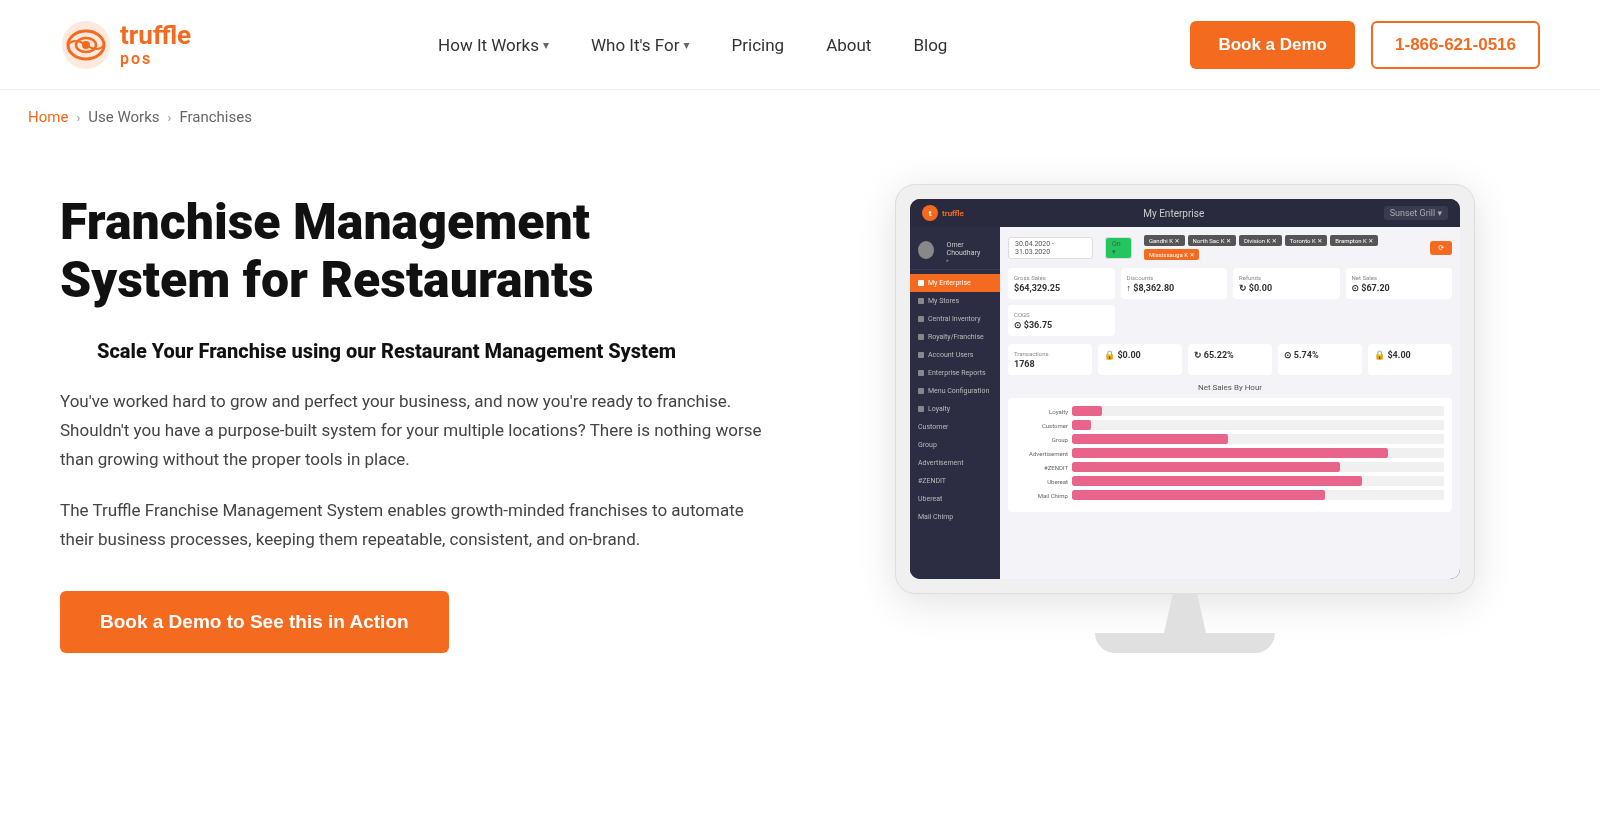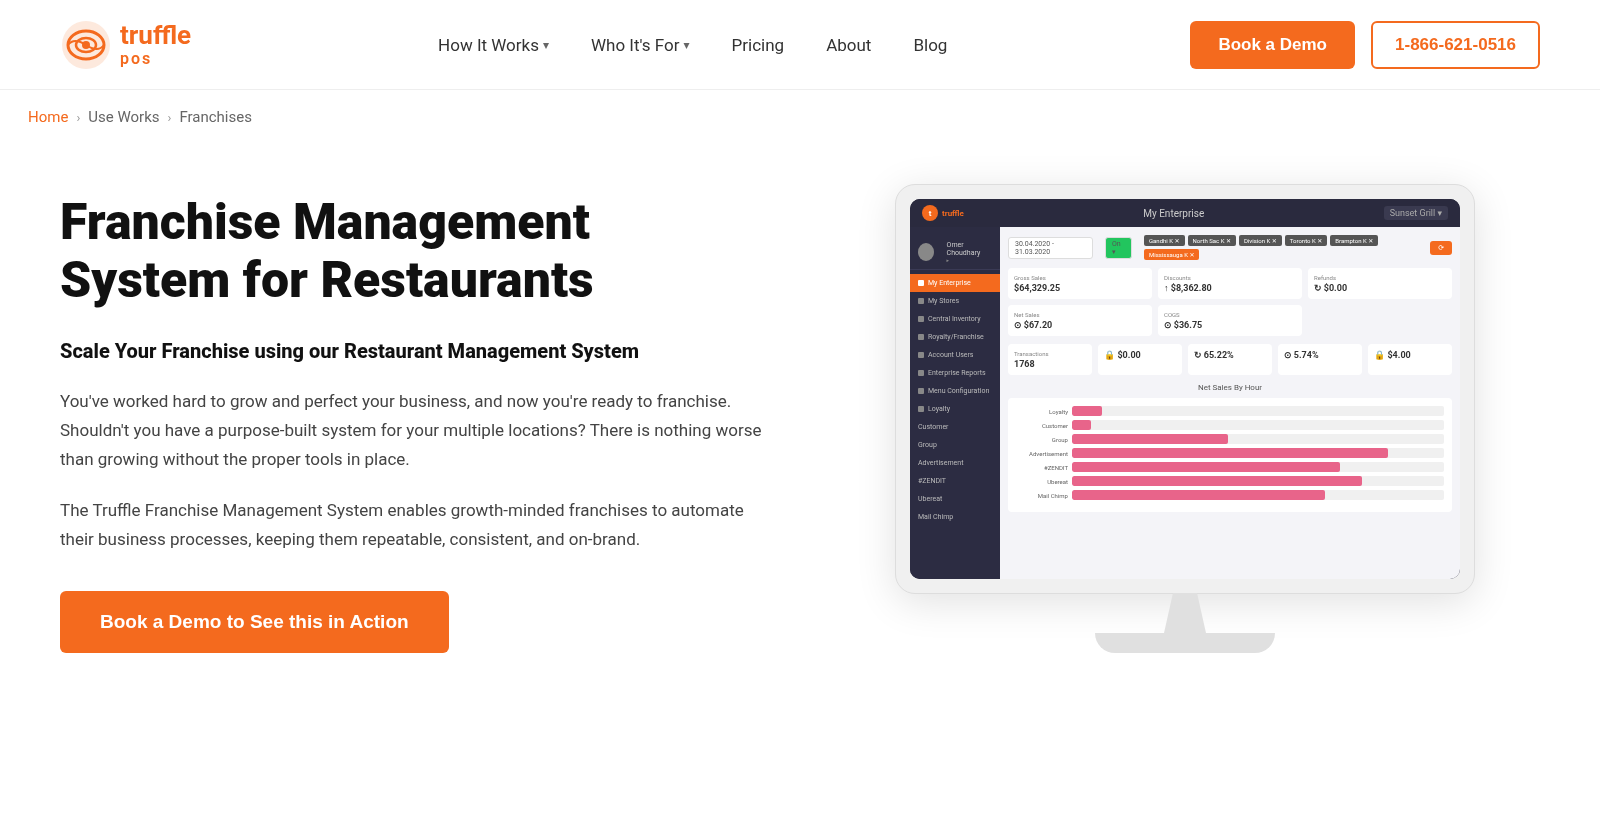--- a/index.html
+++ b/index.html
@@ -123,20 +123,21 @@
       line-height: 1.15;
       color: #111;
       margin-bottom: 28px;
     }
     .hero-subtitle {
       font-size: 20px;
       font-weight: 800;
       color: #111;
       margin-bottom: 22px;
       line-height: 1.4;
+      margin-left: 37px;
     }
     .hero-body {
       font-size: 17px;
       color: #444;
       line-height: 1.7;
       margin-bottom: 22px;
     }
     .btn-cta {
       background: #f46a1e;
       color: #fff;
@@ -220,21 +221,21 @@
       display: flex;
       height: calc(100% - 28px);
     }
     .screen-sidebar {
       width: 90px;
       background: #2c2c42;
       padding: 8px 0;
     }
     .screen-user {
       display: flex;
-      align-items: center;
+      align-items: flex-start;
       gap: 13px;
       padding: 6px 8px;
       border-bottom: 1px solid #3a3a55;
       margin-bottom: 4px;
     }
     .screen-avatar {
       width: 18px; height: 18px;
       border-radius: 50%;
       background: #888;
     }
@@ -305,21 +306,21 @@
       color: #fff;
       border: none;
       font-size: 7px;
       padding: 3px 8px;
       border-radius: 3px;
     }
 
     
     .screen-stats {
       display: grid;
-      grid-template-columns: repeat(3, 1fr);
+      grid-template-columns: repeat(4, 1fr);
       gap: 6px;
       margin-bottom: 8px;
     }
     .screen-stat-card {
       background: #fff;
       border-radius: 4px;
       padding: 6px;
     }
     .screen-stat-label {
       font-size: 6px;

